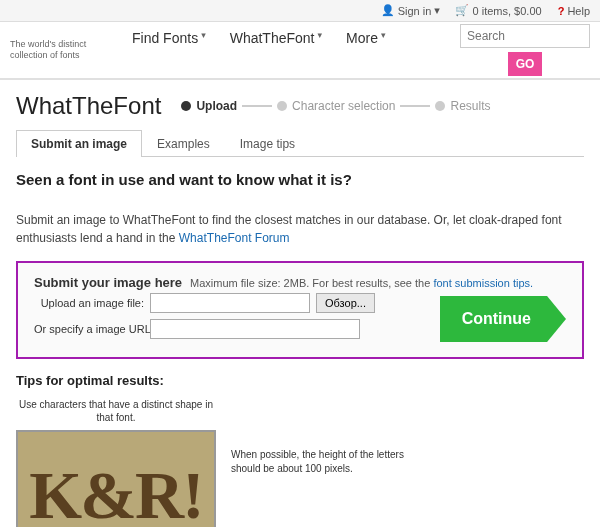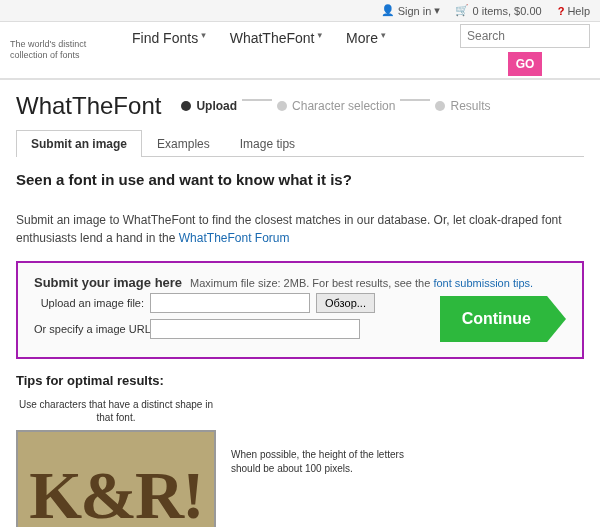--- a/index.html
+++ b/index.html
@@ -110,21 +110,21 @@
     }
     .wtf-title {
       font-size: 24px;
       font-weight: normal;
       color: #222;
     }
 
     
     .progress-steps {
       display: flex;
-      align-items: flex-start;
+      align-items: center;
       gap: 0;
     }
     .step {
       display: flex;
       align-items: center;
       font-size: 12px;
       color: #999;
     }
     .step.active { color: #333; font-weight: bold; }
     .step-dot {

